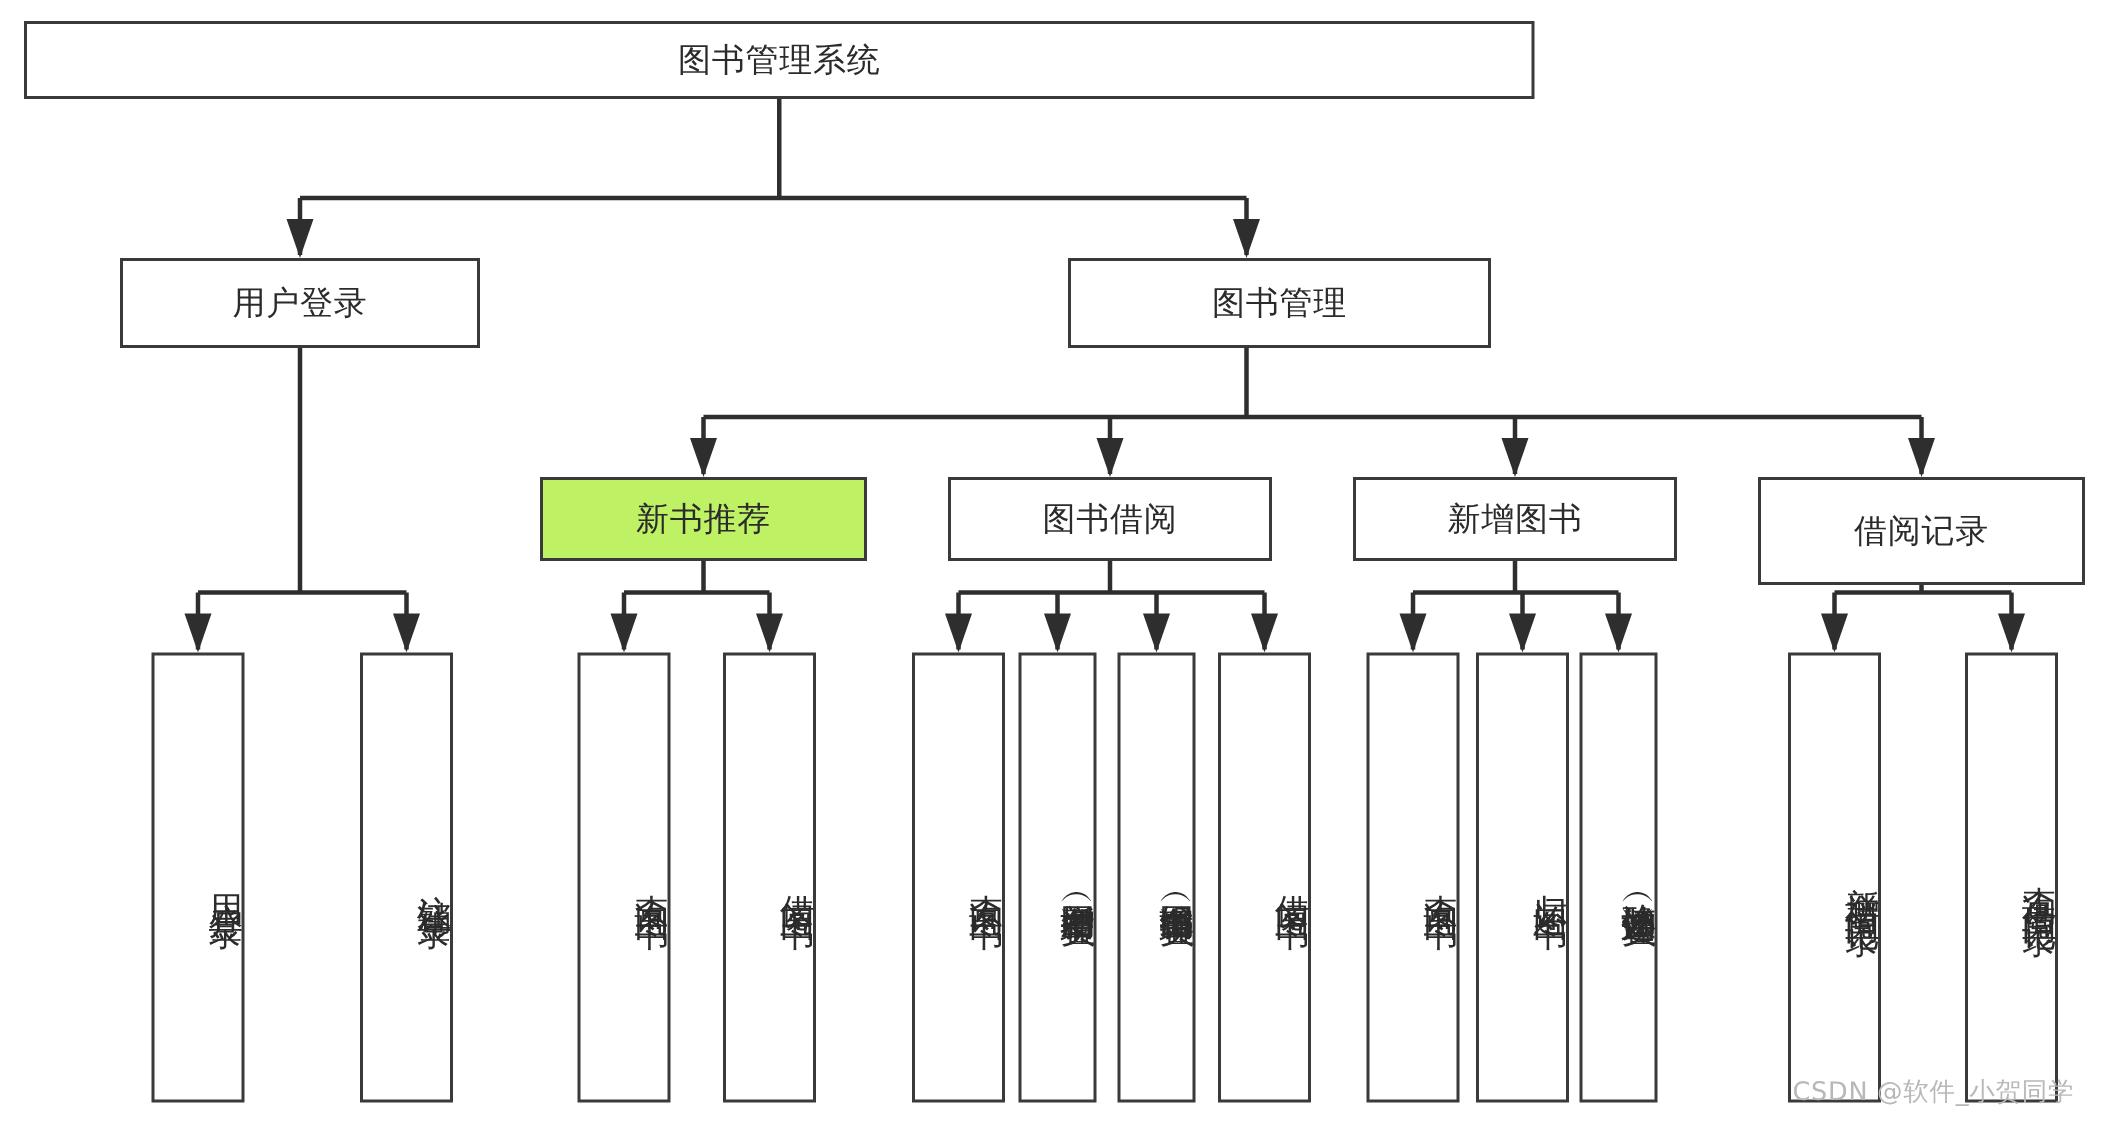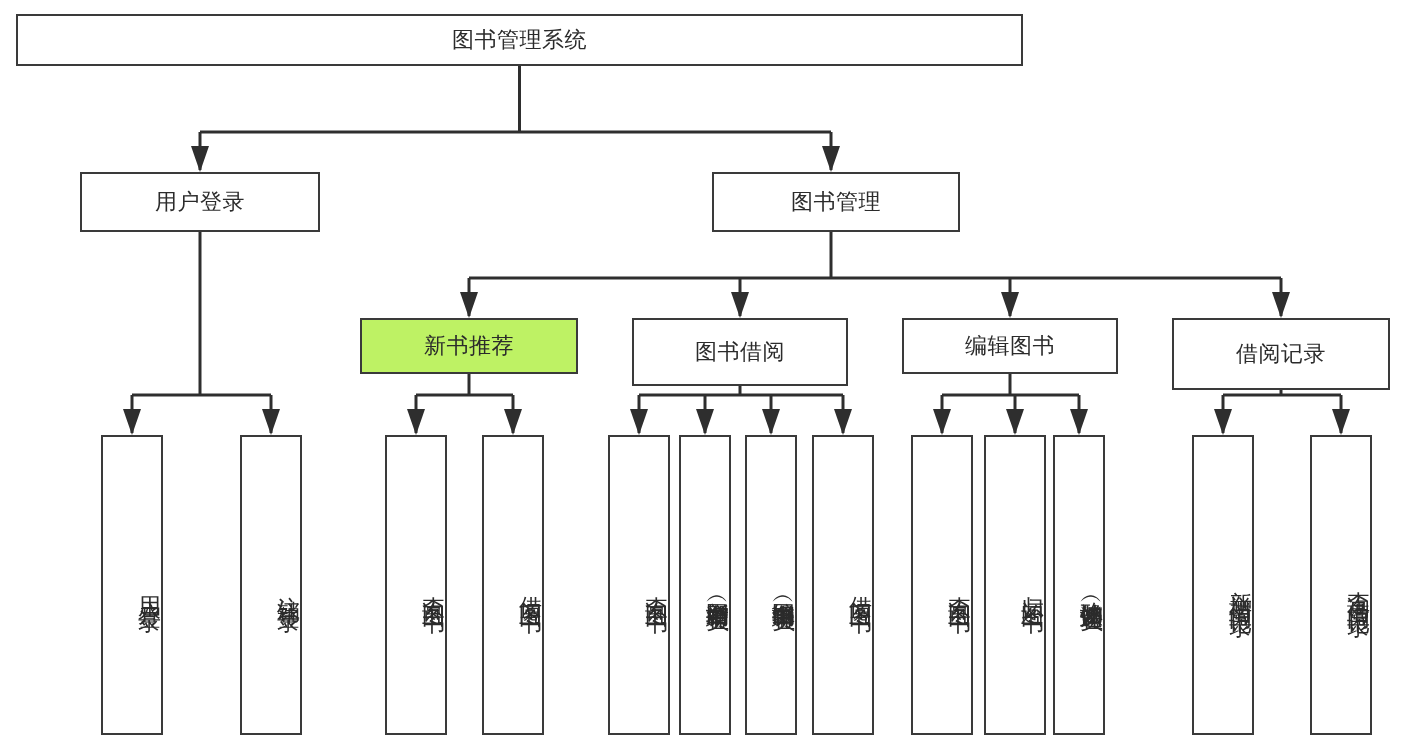--- a/index.html
+++ b/index.html
@@ -121,31 +121,31 @@
       <path d="M 1341 395 L 1341 433" stroke="#2e2e2e" stroke-width="3" fill="none" stroke-linecap="butt"></path>
       <polygon points="1332,409 1350,409 1341,435" fill="#2e2e2e"></polygon>
     </svg>
   <div id="node-layer">
       <div class="node horizontal" style="left: 16px; top: 14px; width: 1007px; height: 52px; border-color: rgb(58, 58, 58); background: rgb(255, 255, 255); color: rgb(43, 43, 43);">
         <span class="htext">图书管理系统</span>
       </div>
       <div class="node horizontal" style="left: 80px; top: 172px; width: 240px; height: 60px; border-color: rgb(58, 58, 58); background: rgb(255, 255, 255); color: rgb(43, 43, 43);">
         <span class="htext">用户登录</span>
       </div>
-      <div class="node horizontal" style="left: 712px; top: 172px; width: 248px; height: 60px; border-color: rgb(58, 58, 58); background: rgb(255, 255, 255); color: rgb(43, 43, 43);">
+      <div class="node horizontal" style="left: 712px; top: 172px; width: 282px; height: 60px; border-color: rgb(58, 58, 58); background: rgb(255, 255, 255); color: rgb(43, 43, 43);">
         <span class="htext">图书管理</span>
       </div>
       <div class="node horizontal" style="left: 360px; top: 318px; width: 218px; height: 56px; border-color: rgb(58, 58, 58); background: #bef264; color: rgb(43, 43, 43);">
         <span class="htext">新书推荐</span>
       </div>
-      <div class="node horizontal" style="left: 632px; top: 318px; width: 216px; height: 68px; border-color: rgb(58, 58, 58); background: rgb(255, 255, 255); color: rgb(43, 43, 43);">
+      <div class="node horizontal" style="left: 632px; top: 318px; width: 216px; height: 56px; border-color: rgb(58, 58, 58); background: rgb(255, 255, 255); color: rgb(43, 43, 43);">
         <span class="htext">图书借阅</span>
       </div>
       <div class="node horizontal" style="left: 902px; top: 318px; width: 216px; height: 56px; border-color: rgb(58, 58, 58); background: rgb(255, 255, 255); color: rgb(43, 43, 43);">
-        <span class="htext">编辑图书</span>
+        <span class="htext">新增图书</span>
       </div>
       <div class="node horizontal" style="left: 1172px; top: 318px; width: 218px; height: 72px; border-color: rgb(58, 58, 58); background: rgb(255, 255, 255); color: rgb(43, 43, 43);">
         <span class="htext">借阅记录</span>
       </div>
       <div class="node vertical" style="left: 101px; top: 435px; width: 62px; height: 300px; border-color: rgb(58, 58, 58); background: rgb(255, 255, 255); color: rgb(43, 43, 43);">
         <span class="vtext" style="font-size: 23px; letter-spacing: 5px;">用户登录</span>
       </div>
       <div class="node vertical" style="left: 240px; top: 435px; width: 62px; height: 300px; border-color: rgb(58, 58, 58); background: rgb(255, 255, 255); color: rgb(43, 43, 43);">
         <span class="vtext" style="font-size: 23px; letter-spacing: 5px;">注销登录</span>
       </div>
@@ -176,13 +176,14 @@
       <div class="node vertical" style="left: 1053px; top: 435px; width: 52px; height: 300px; border-color: rgb(58, 58, 58); background: rgb(255, 255, 255); color: rgb(43, 43, 43);">
         <span class="vtext" style="font-size: 23px; letter-spacing: 1px;">确认归还（管理员）</span>
       </div>
       <div class="node vertical" style="left: 1192px; top: 435px; width: 62px; height: 300px; border-color: rgb(58, 58, 58); background: rgb(255, 255, 255); color: rgb(43, 43, 43);">
         <span class="vtext" style="font-size: 23px; letter-spacing: 5px;">新增借阅记录</span>
       </div>
       <div class="node vertical" style="left: 1310px; top: 435px; width: 62px; height: 300px; border-color: rgb(58, 58, 58); background: rgb(255, 255, 255); color: rgb(43, 43, 43);">
         <span class="vtext" style="font-size: 23px; letter-spacing: 5px;">查询借阅记录</span>
       </div>
     </div>
+  <div class="watermark" style="left: 1195px; top: 716px; color: rgb(184, 184, 184);">CSDN @软件_小贺同学</div>
 </div>
 
 </body></html>

